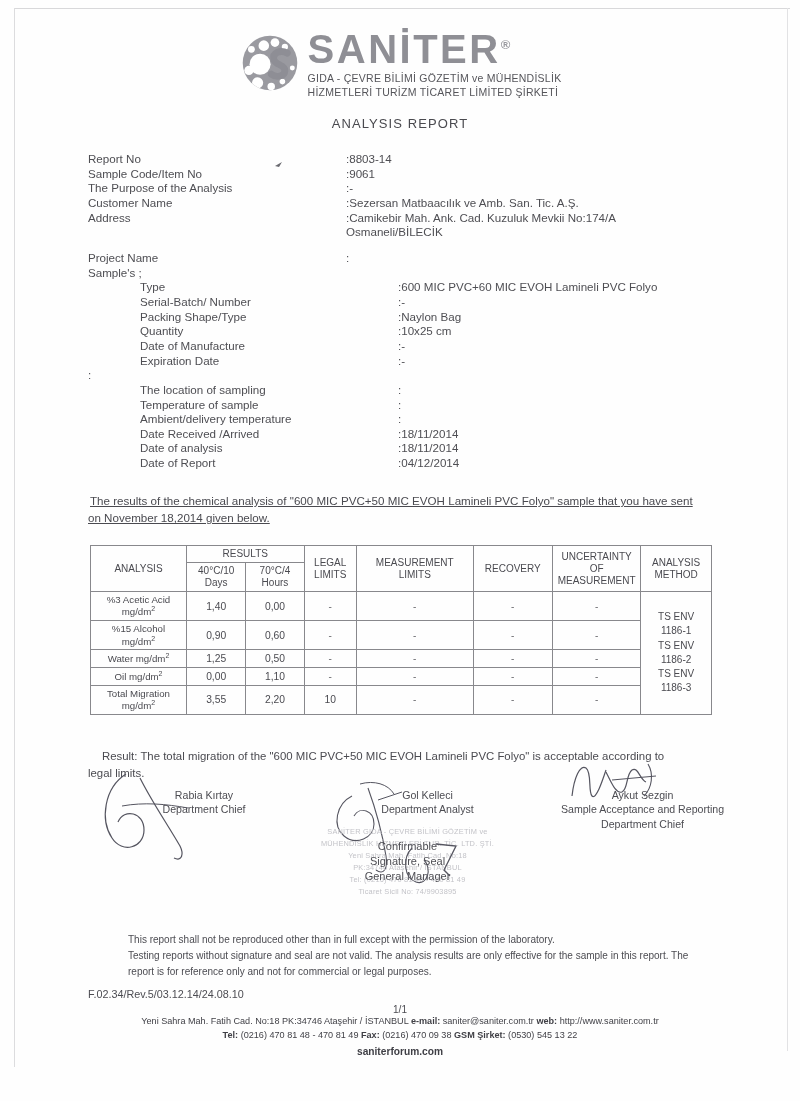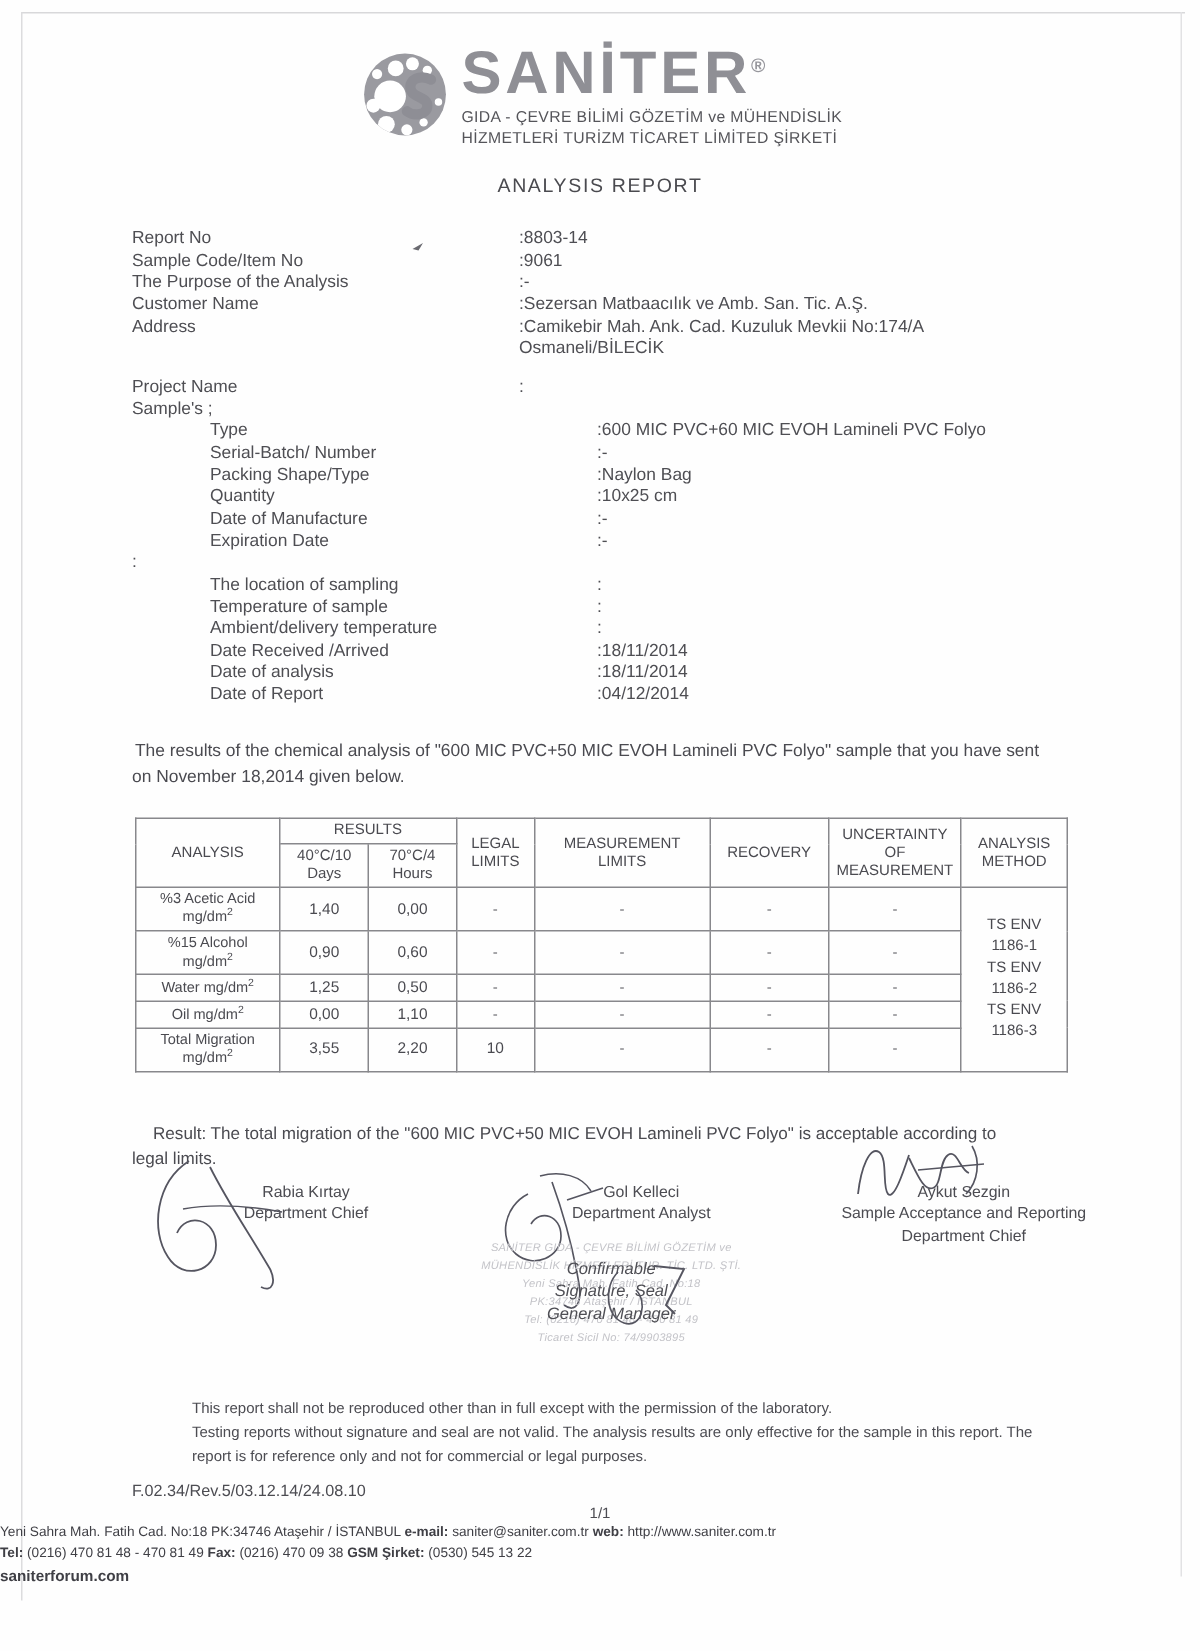--- a/index.html
+++ b/index.html
@@ -96,20 +96,21 @@
   .meta-value { flex: 1 1 auto; white-space: pre-line; }
   .meta-gap { height: 11px; }
 
   
   .intro {
     position: absolute;
     top: 492px; left: 88px; right: 52px;
     font-size: 11.6px;
     line-height: 1.5;
     color: #4a4a50;
+    text-decoration: underline;
   }
   .intro .indent-first { padding-left: 2px; }
 
   
   .table-wrap {
     position: absolute;
     top: 545px; left: 90px;
     width: 622px;
   }
   table.results {
@@ -177,21 +178,20 @@
   .ink {
     position: absolute;
     pointer-events: none;
   }
   
   .seal-block {
     position: absolute;
     top: 826px; left: 300px;
     width: 215px;
     text-align: center;
-    font-style: italic;
   }
   .stamp-text {
     position: absolute;
     top: 0; left: 0; right: 0;
     font-size: 7.4px;
     color: #c3c3c8;
     line-height: 1.62;
     letter-spacing: 0.2px;
     white-space: nowrap;
   }
@@ -221,20 +221,21 @@
   .pageno {
     position: absolute;
     top: 1004px; left: 0; right: 0;
     text-align: center;
     font-size: 10px;
     color: #4c4c52;
   }
   .footer {
     position: absolute;
     bottom: 42px; left: 0; right: 0;
+    text-align: center;
     font-size: 9.1px;
     color: #3f3f45;
     line-height: 1.52;
   }
   .footer b { font-weight: bold; }
   .footer .site {
     font-size: 10.2px;
     font-weight: bold;
     margin-top: 1px;
   }

